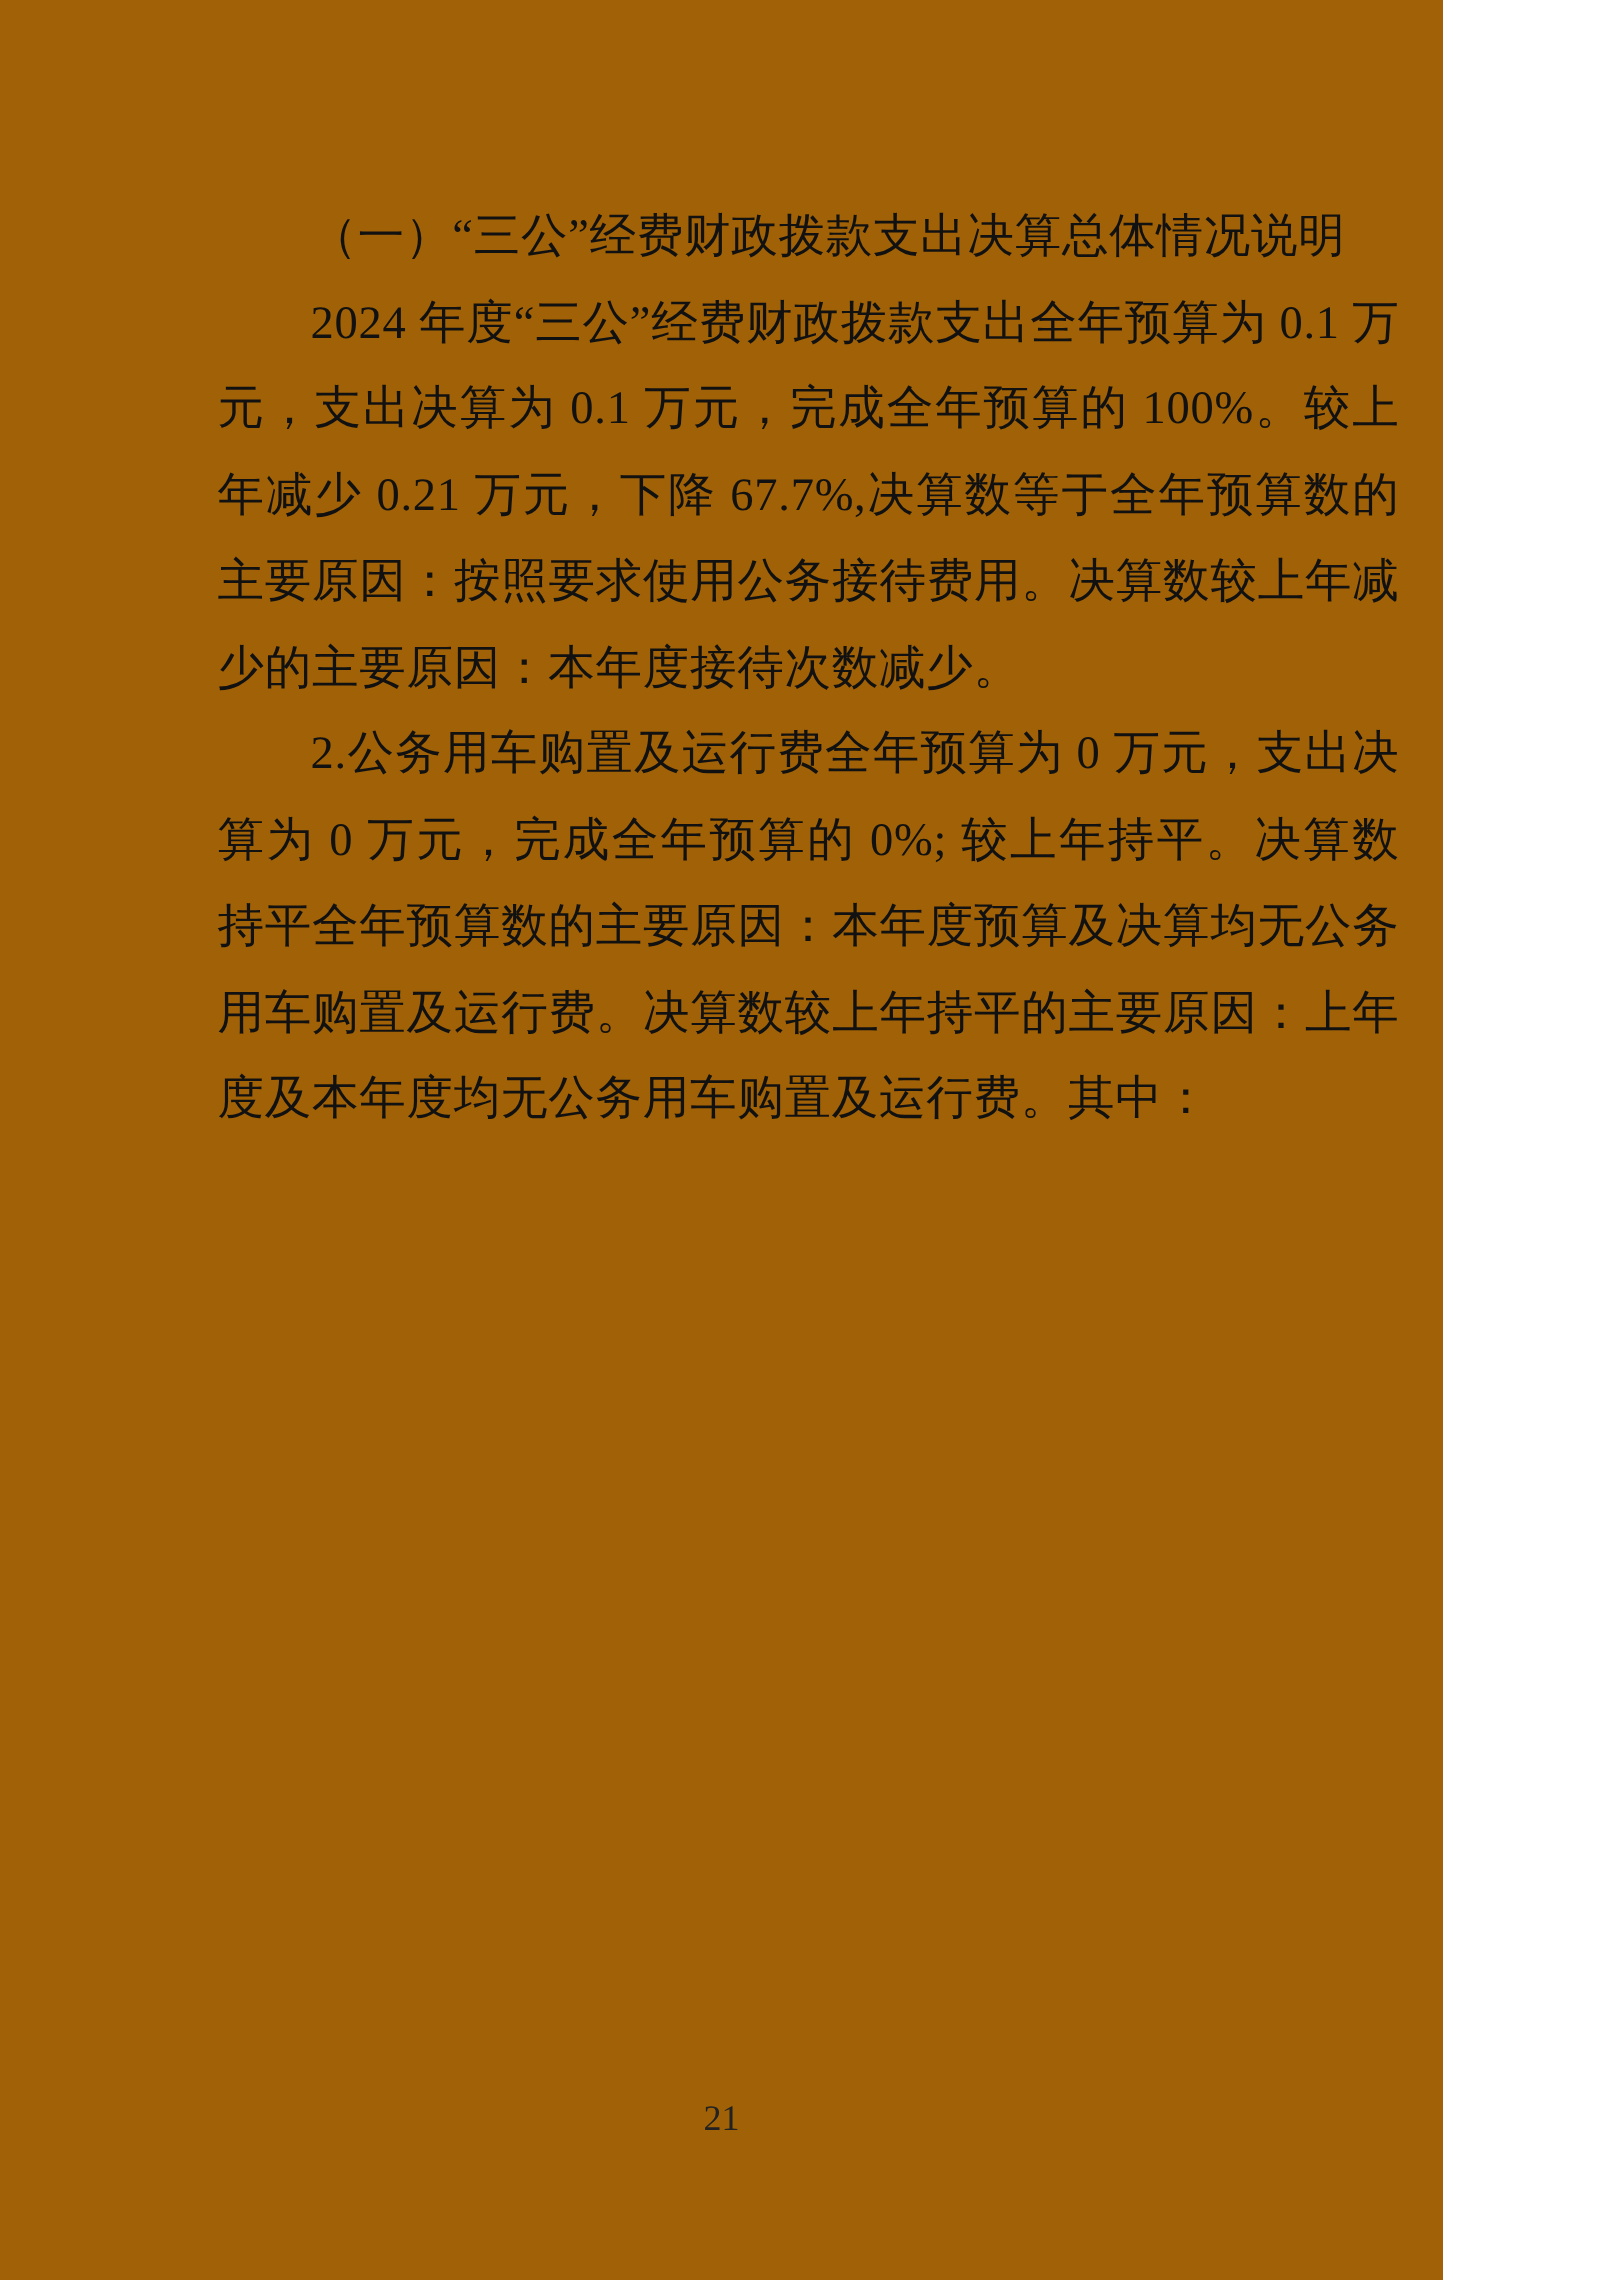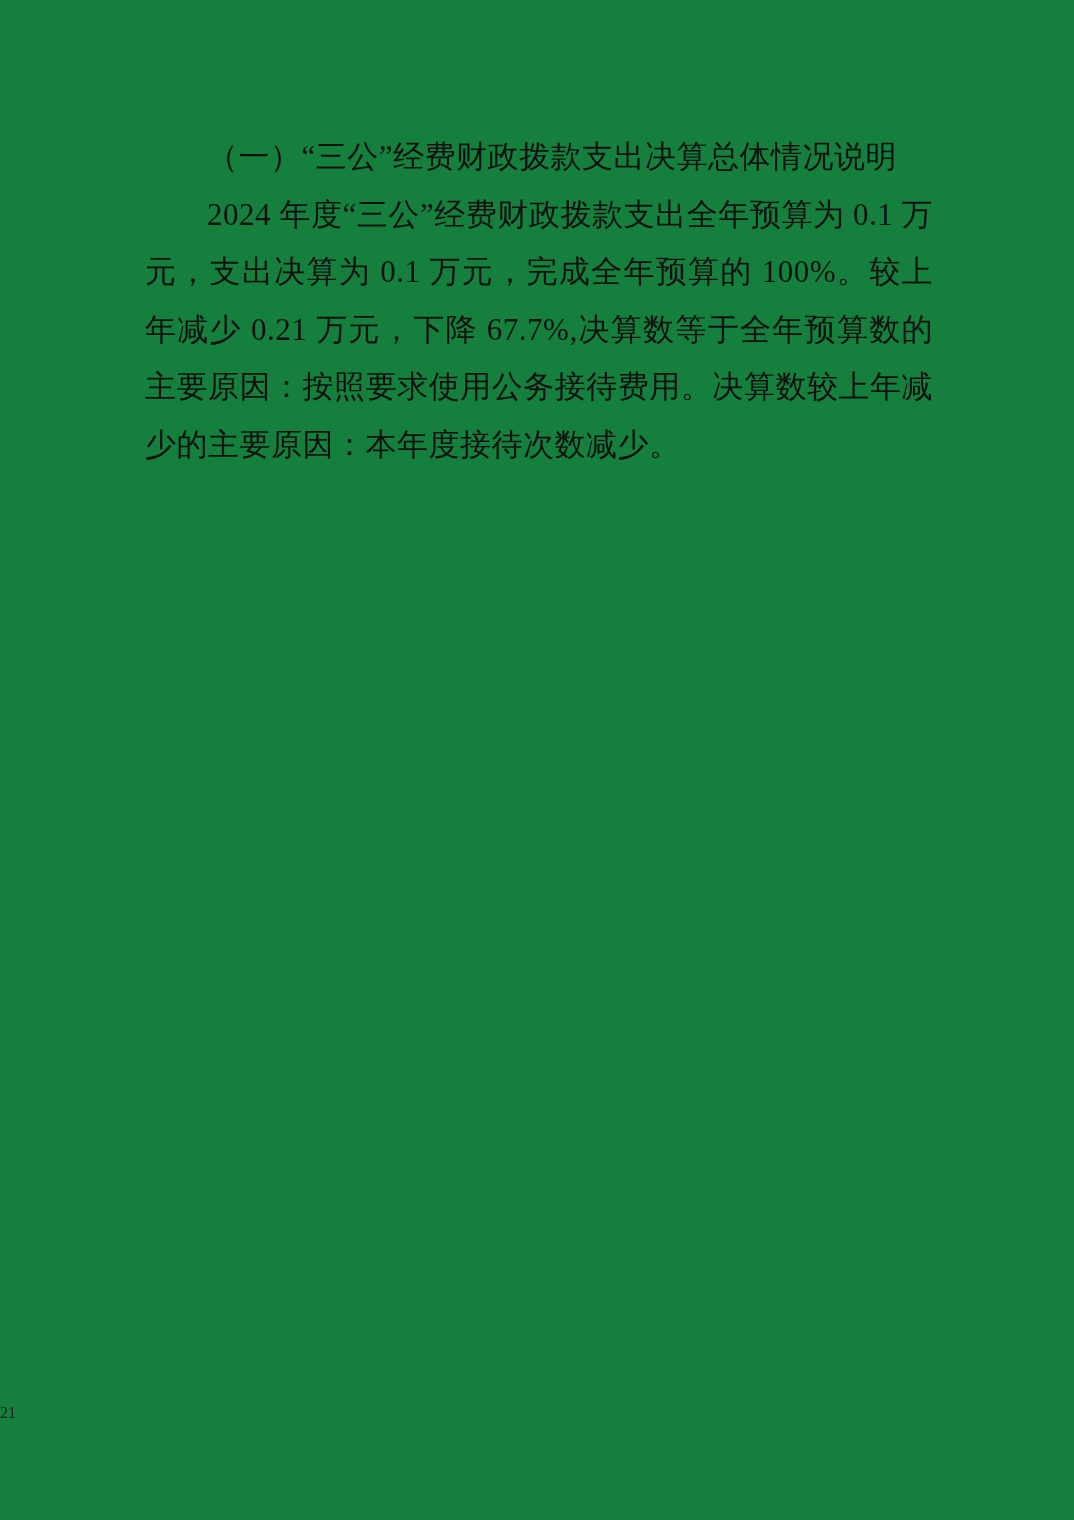--- a/index.html
+++ b/index.html
@@ -3,23 +3,23 @@
 <meta charset="utf-8">
 <style>
   * { box-sizing: border-box; }
   html, body {
     margin: 0;
     padding: 0;
     background: #ffffff;
   }
   .page {
     position: relative;
-    width: 1074px;
+    width: 962px;
     height: 1520px;
-    background: #15803d;
+    background: #a16207;
     overflow: hidden;
     font-family: "Liberation Serif", "DejaVu Serif", serif;
     color: #111111;
   }
   .content {
     position: absolute;
     top: 128px;
     left: 145px;
     width: 788px;
   }
@@ -32,28 +32,29 @@
     text-justify: inter-ideograph;
     text-indent: 2em;
     letter-spacing: 0.5px;
     word-break: break-all;
   }
   .footer {
     position: absolute;
     top: 1398px;
     left: 0;
     width: 100%;
-    text-align: left;
-    font-size: 16px;
+    text-align: center;
+    font-size: 24px;
     line-height: 30px;
     color: #222222;
   }
 </style>
 </head>
 <body>
 
 <div class="page">
   <div class="content">
     <p>（一）“三公”经费财政拨款支出决算总体情况说明</p>
     <p>2024 年度“三公”经费财政拨款支出全年预算为 0.1 万元，支出决算为 0.1 万元，完成全年预算的 100%。较上年减少 0.21 万元，下降 67.7%,决算数等于全年预算数的主要原因：按照要求使用公务接待费用。决算数较上年减少的主要原因：本年度接待次数减少。</p>
+    <p>2.公务用车购置及运行费全年预算为 0 万元，支出决算为 0 万元，完成全年预算的 0%; 较上年持平。决算数持平全年预算数的主要原因：本年度预算及决算均无公务用车购置及运行费。决算数较上年持平的主要原因：上年度及本年度均无公务用车购置及运行费。其中：</p>
   </div>
   <div class="footer">21</div>
 </div>
 
 </body></html>

